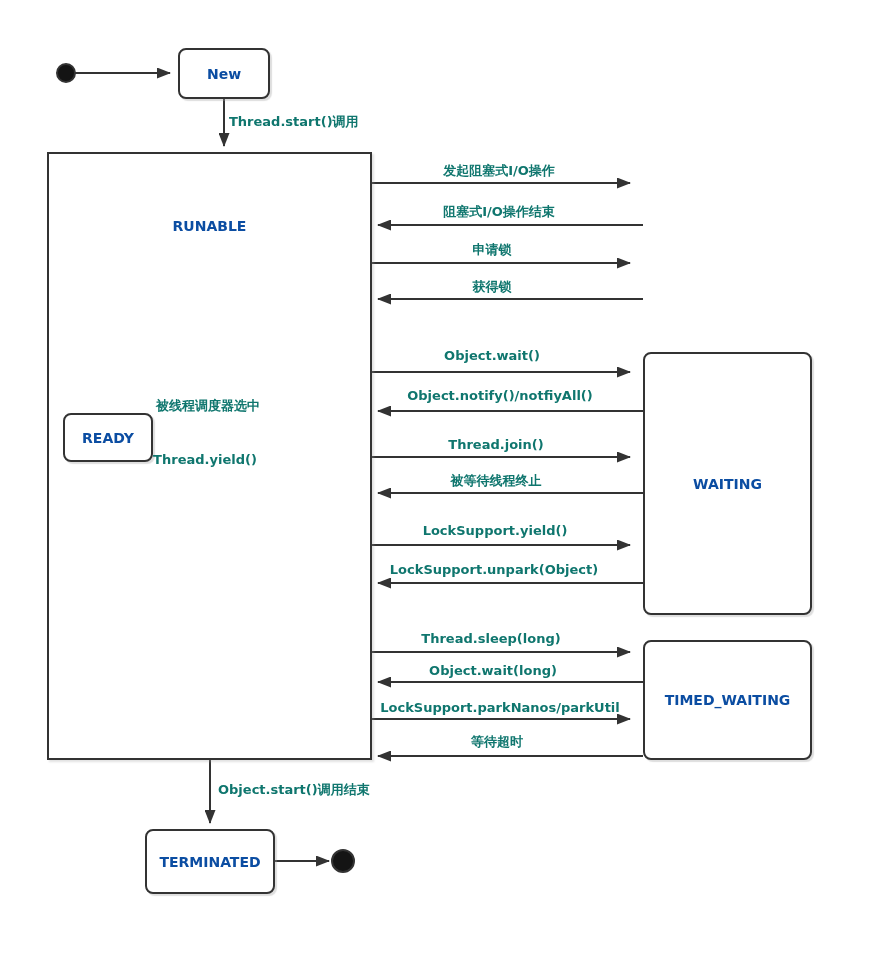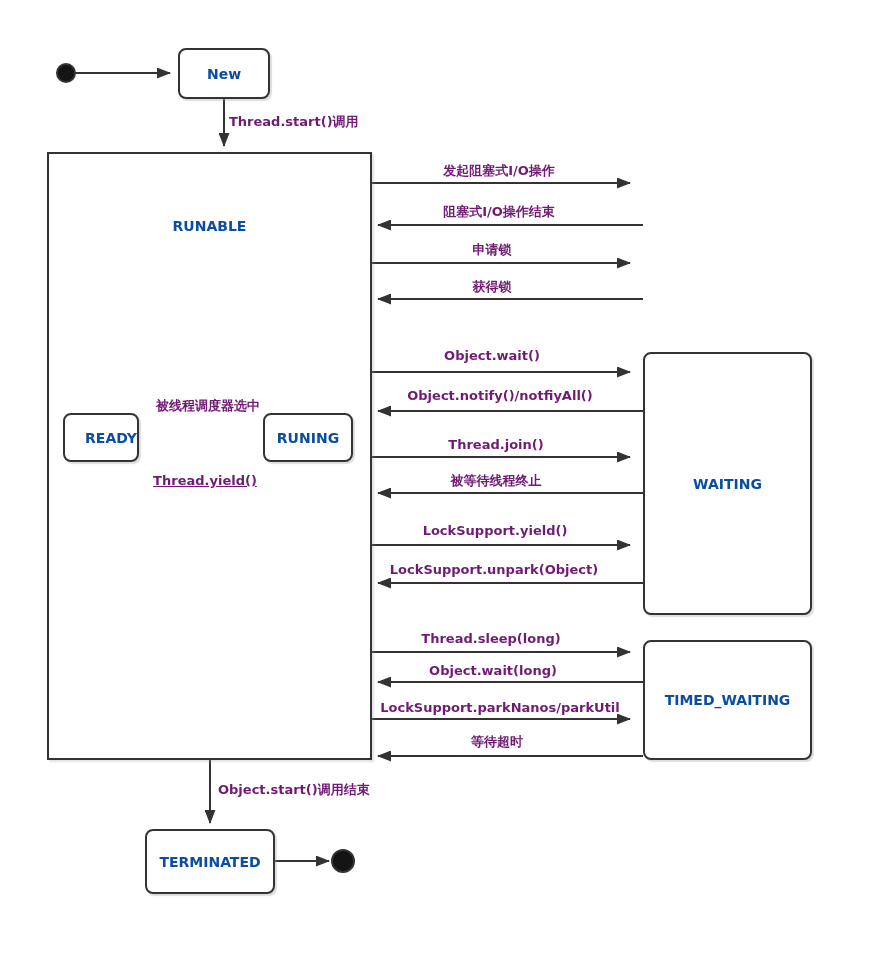--- a/index.html
+++ b/index.html
@@ -18,21 +18,21 @@
     box-shadow:2px 2px 1px rgba(160,160,160,0.35);
   }
   .state.container-state {
     border-radius:0; justify-content:center; align-items:flex-start;
     box-shadow:2px 2px 2px rgba(160,160,160,0.3);
   }
   .container-state .inner-title {
     position:absolute; top:64px; left:0; width:100%; text-align:center;
   }
   .edge-label {
-    position:absolute; color:#701a75; font-weight:bold; font-size:13px;
+    position:absolute; color:#0f766e; font-weight:bold; font-size:13px;
     white-space:nowrap; line-height:16px;
   }
   .edge-label.center { transform:translateX(-50%); }
 </style>
 </head>
 <body>
 
 <div class="canvas">
 
   <svg class="wires" viewBox="0 0 875 958">
@@ -76,46 +76,43 @@
   </svg>
 
   <div class="state" style="left:178px; top:48px; width:92px; height:51px;">
     <span>New</span>
   </div>
 
   <div class="state container-state" style="left:47px; top:152px; width:325px; height:608px;">
     <span class="inner-title">RUNABLE</span>
   </div>
 
-  <div class="state" style="left:63px; top:413px; width:76px; height:49px;justify-content:flex-end;">
+  <div class="state" style="left:63px; top:413px; width:90px; height:49px;">
     <span>READY</span>
   </div>
 
-  <div class="state" style="left:263px; top:413px; width:90px; height:49px;">
-    <span>RUNING</span>
-  </div>
 
 
   <div class="state" style="left:643px; top:352px; width:169px; height:263px;">
     <span>WAITING</span>
   </div>
 
   <div class="state" style="left:643px; top:640px; width:169px; height:120px;">
     <span>TIMED_WAITING</span>
   </div>
 
   <div class="state" style="left:145px; top:829px; width:130px; height:65px;">
     <span>TERMINATED</span>
   </div>
 
   <div class="edge-label" style="left:229px; top:114px;">Thread.start()调用</div>
 
   <div class="edge-label center" style="left:208px; top:398px;">被线程调度器选中</div>
 
-  <div class="edge-label center" style="left:205px; top:473px;text-decoration:underline;">Thread.yield()</div>
+  <div class="edge-label center" style="left:205px; top:452px;">Thread.yield()</div>
 
   <div class="edge-label center" style="left:499px; top:163px;">发起阻塞式I/O操作</div>
 
   <div class="edge-label center" style="left:499px; top:204px;">阻塞式I/O操作结束</div>
 
   <div class="edge-label center" style="left:492px; top:242px;">申请锁</div>
 
   <div class="edge-label center" style="left:492px; top:279px;">获得锁</div>
 
   <div class="edge-label center" style="left:492px; top:348px;">Object.wait()</div>

